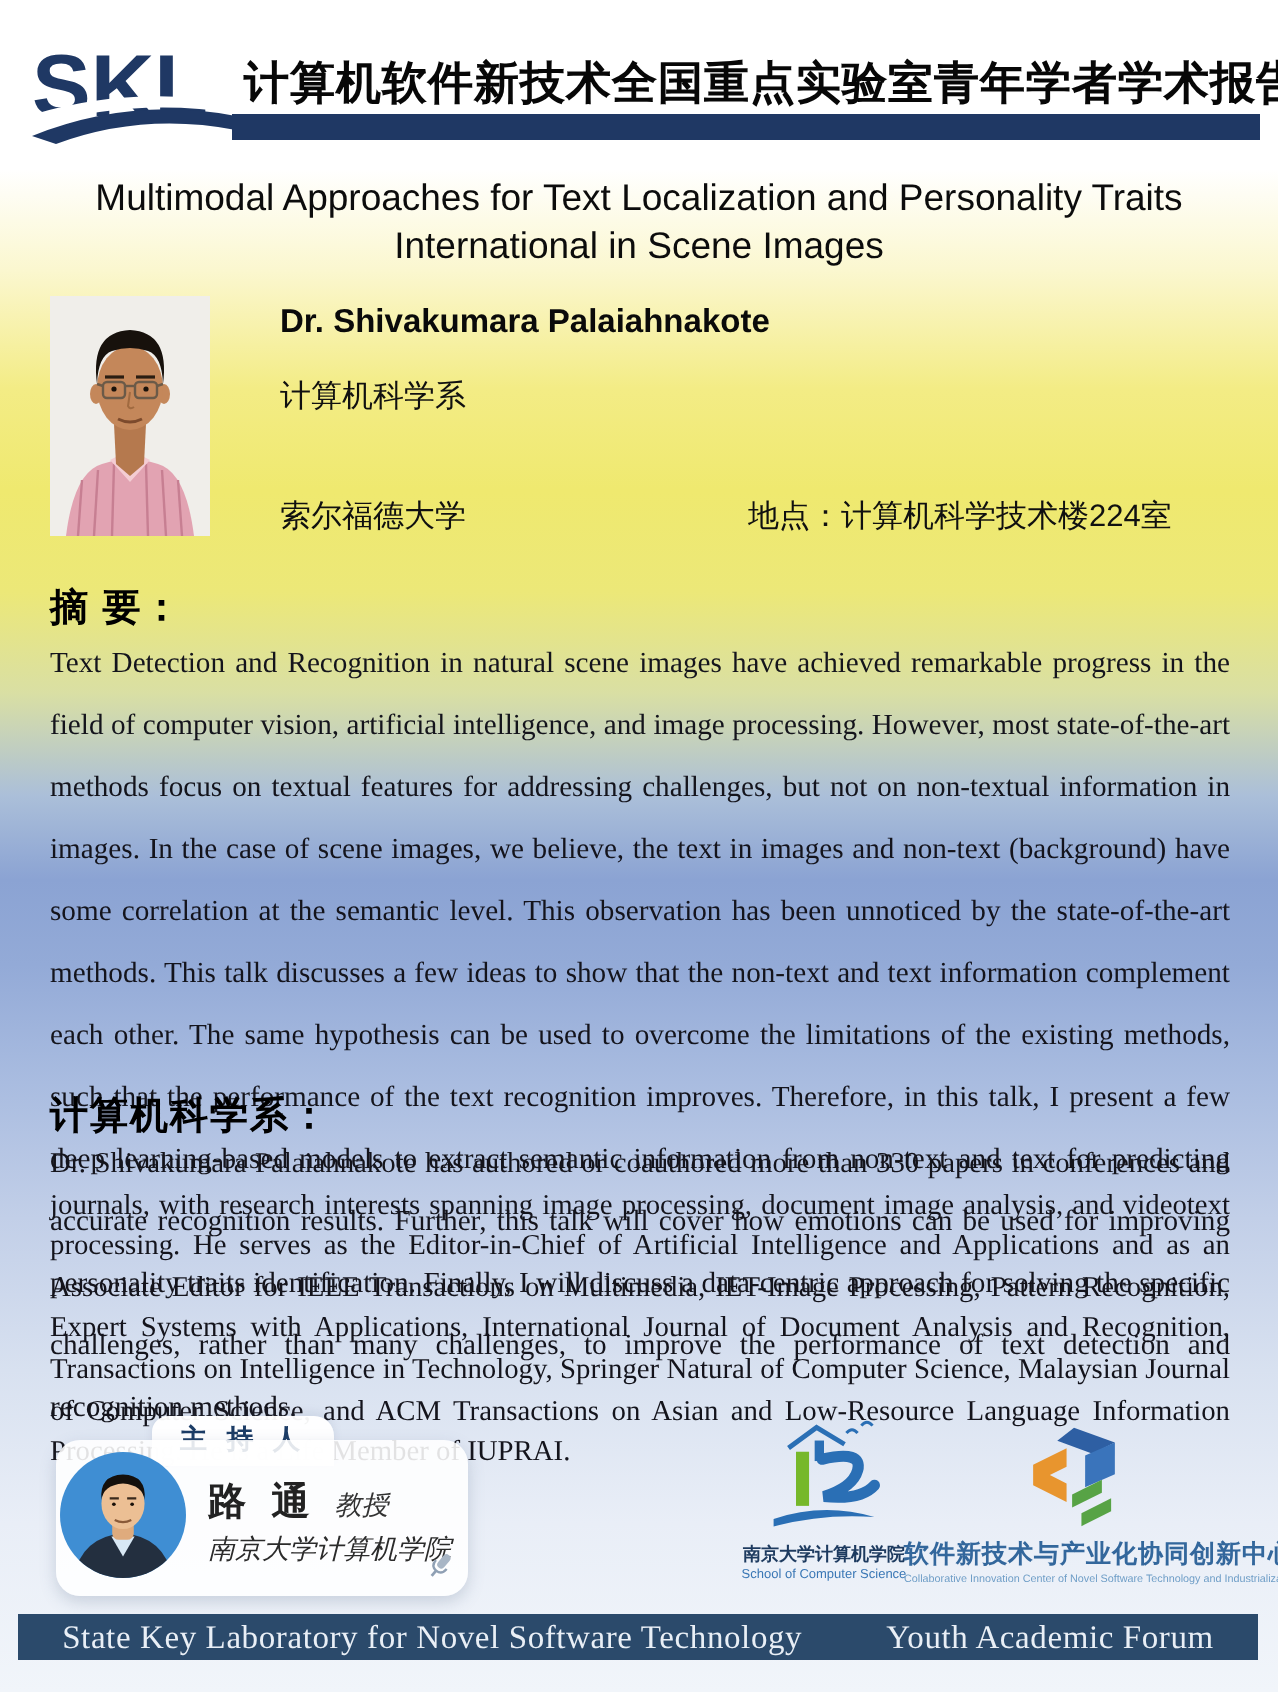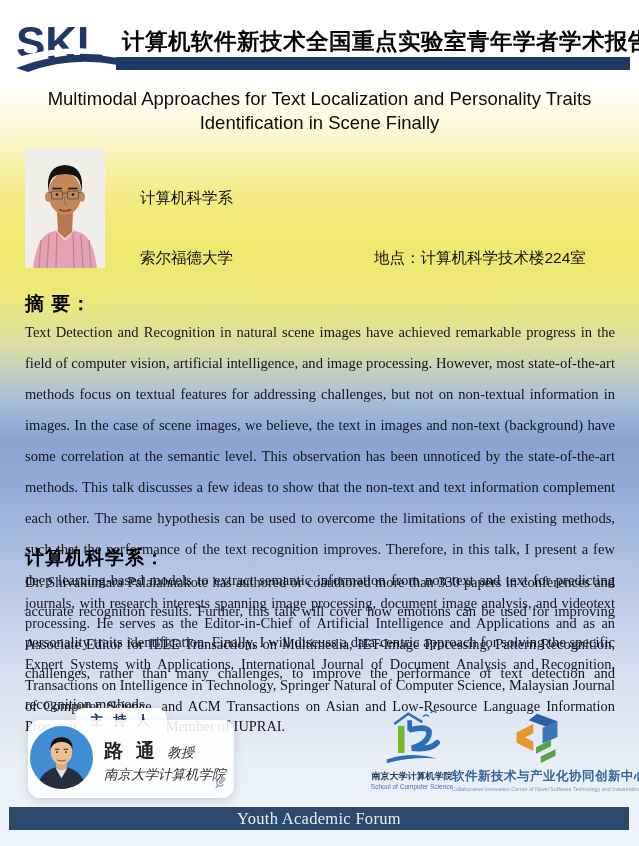--- a/index.html
+++ b/index.html
@@ -87,21 +87,21 @@
     <path d="M0 50 Q 50 30 102 40 L 102 47 Q 55 38 12 54 Z" fill="#1f3864"></path>
   </svg>
   <div class="header-titles">
     <span>计算机软件新技术全国重点实验室</span>
     <span>青年学者学术报告</span>
   </div>
   <div class="header-bar"></div>
 
   <div class="title">
     <div>Multimodal Approaches for Text Localization and Personality Traits</div>
-    <div>Identification in Scene Finally</div>
+    <div>International in Scene Images</div>
   </div>
 
   <svg class="speaker-photo" viewBox="0 0 80 120">
     <rect width="80" height="120" fill="#f0eeea"></rect>
     <path d="M8 120 Q 12 88 26 84 L 40 80 L 54 84 Q 68 88 72 120 Z" fill="#e2a3b2"></path>
     <g stroke="#c77f92" stroke-width="1.2">
       <line x1="16" y1="92" x2="14" y2="120"></line>
       <line x1="24" y1="87" x2="22" y2="120"></line>
       <line x1="32" y1="84" x2="31" y2="120"></line>
       <line x1="48" y1="84" x2="49" y2="120"></line>
@@ -121,20 +121,21 @@
       <rect x="42.5" y="43" width="11" height="8" rx="2"></rect>
       <line x1="37.5" y1="45" x2="42.5" y2="45"></line>
       <line x1="26.5" y1="45" x2="23.5" y2="44"></line>
       <line x1="53.5" y1="45" x2="56.5" y2="44"></line>
     </g>
     <circle cx="32" cy="46.5" r="1.3" fill="#1a120b"></circle>
     <circle cx="48" cy="46.5" r="1.3" fill="#1a120b"></circle>
     <path d="M40 48 L39 55 Q 40 57 42 55.5" fill="none" stroke="#a06a40" stroke-width="1"></path>
     <path d="M34 61.5 Q 40 64.5 46 61.5" fill="none" stroke="#7c4a2c" stroke-width="1.5"></path>
   </svg>
+  <div class="speaker-name">Dr. Shivakumara Palaiahnakote</div>
   <div class="spk-dept">计算机科学系</div>
   <div class="spk-univ">索尔福德大学</div>
   <div class="spk-loc">地点：计算机科学技术楼224室</div>
 
   <div class="abstract-heading">摘 要：</div>
   <div class="abstract-body">Text Detection and Recognition in natural scene images have achieved remarkable progress in the field of computer vision, artificial intelligence, and image processing. However, most state-of-the-art methods focus on textual features for addressing challenges, but not on non-textual information in images. In the case of scene images, we believe, the text in images and non-text (background) have some correlation at the semantic level. This observation has been unnoticed by the state-of-the-art methods. This talk discusses a few ideas to show that the non-text and text information complement each other. The same hypothesis can be used to overcome the limitations of the existing methods, such that the performance of the text recognition improves. Therefore, in this talk, I present a few deep learning-based models to extract semantic information from non-text and text for predicting accurate recognition results. Further, this talk will cover how emotions can be used for improving personality traits identification. Finally, I will discuss a data-centric approach for solving the specific challenges, rather than many challenges, to improve the performance of text detection and recognition methods.</div>
 
   <div class="bio-heading">计算机科学系：</div>
   <div class="bio-body">Dr. Shivakumara Palaiahnakote has authored or coauthored more than 330 papers in conferences and journals, with research interests spanning image processing, document image analysis, and videotext processing. He serves as the Editor-in-Chief of Artificial Intelligence and Applications and as an Associate Editor for IEEE Transactions on Multimedia, IET-Image Processing, Pattern Recognition, Expert Systems with Applications, International Journal of Document Analysis and Recognition, Transactions on Intelligence in Technology, Springer Natural of Computer Science, Malaysian Journal of Computer Science, and ACM Transactions on Asian and Low-Resource Language Information Processing. He is a Life Member of IUPRAI.</div>
 
@@ -195,16 +196,17 @@
       <path d="M52 10 L52 27 L36 34 L36 17 Z" fill="#3a74bb"></path>
       <path d="M8 22 L26 13 L26 23 L17 27.5 L26 32 L26 42 L8 33 Z" fill="#e8952e"></path>
       <path d="M29 38 L45 30 L45 37 L29 45 Z" fill="#57a345"></path>
       <path d="M34 48 L50 40 L50 47 L34 55 Z" fill="#57a345"></path>
     </svg>
     <span class="cic-name-cn">软件新技术与产业化协同创新中心</span>
     <span class="cic-name-en">Collaborative Innovation Center of Novel Software Technology and Industrialization</span>
   </div>
 
   <div class="footer-bar">
+    <span>State Key Laboratory for Novel Software Technology</span>
     <span>Youth  Academic Forum</span>
   </div>
 
 </div>
 
 </body></html>

